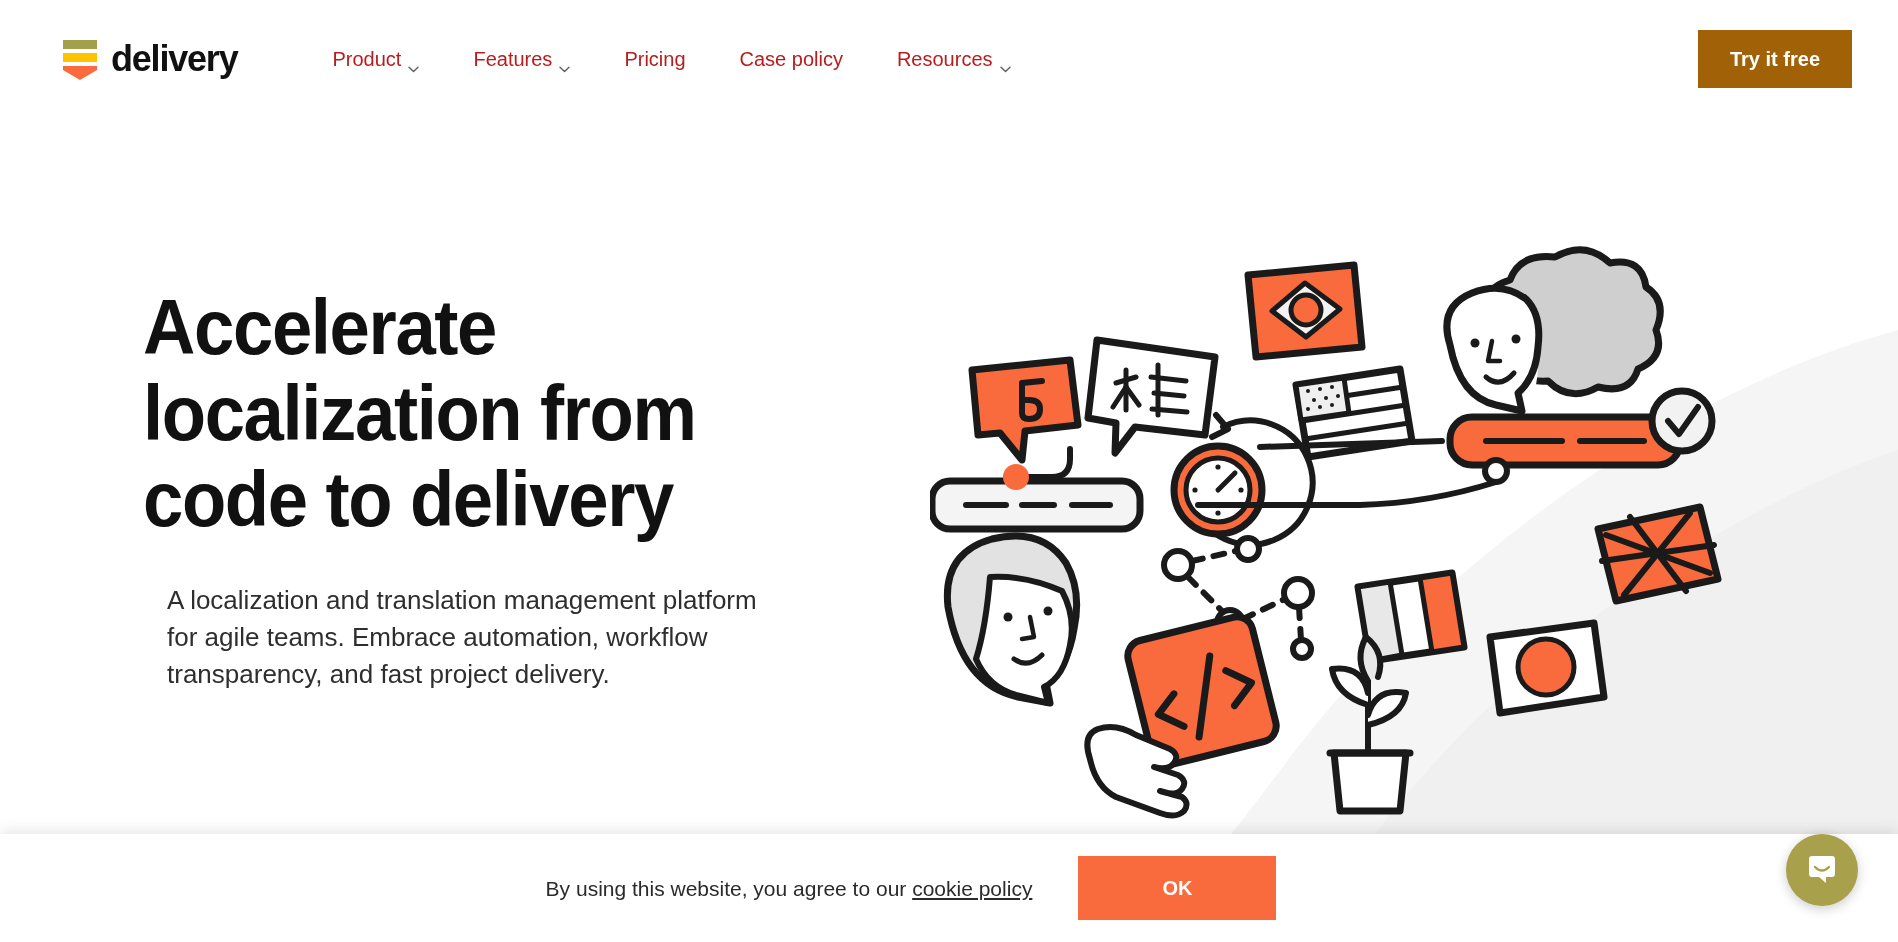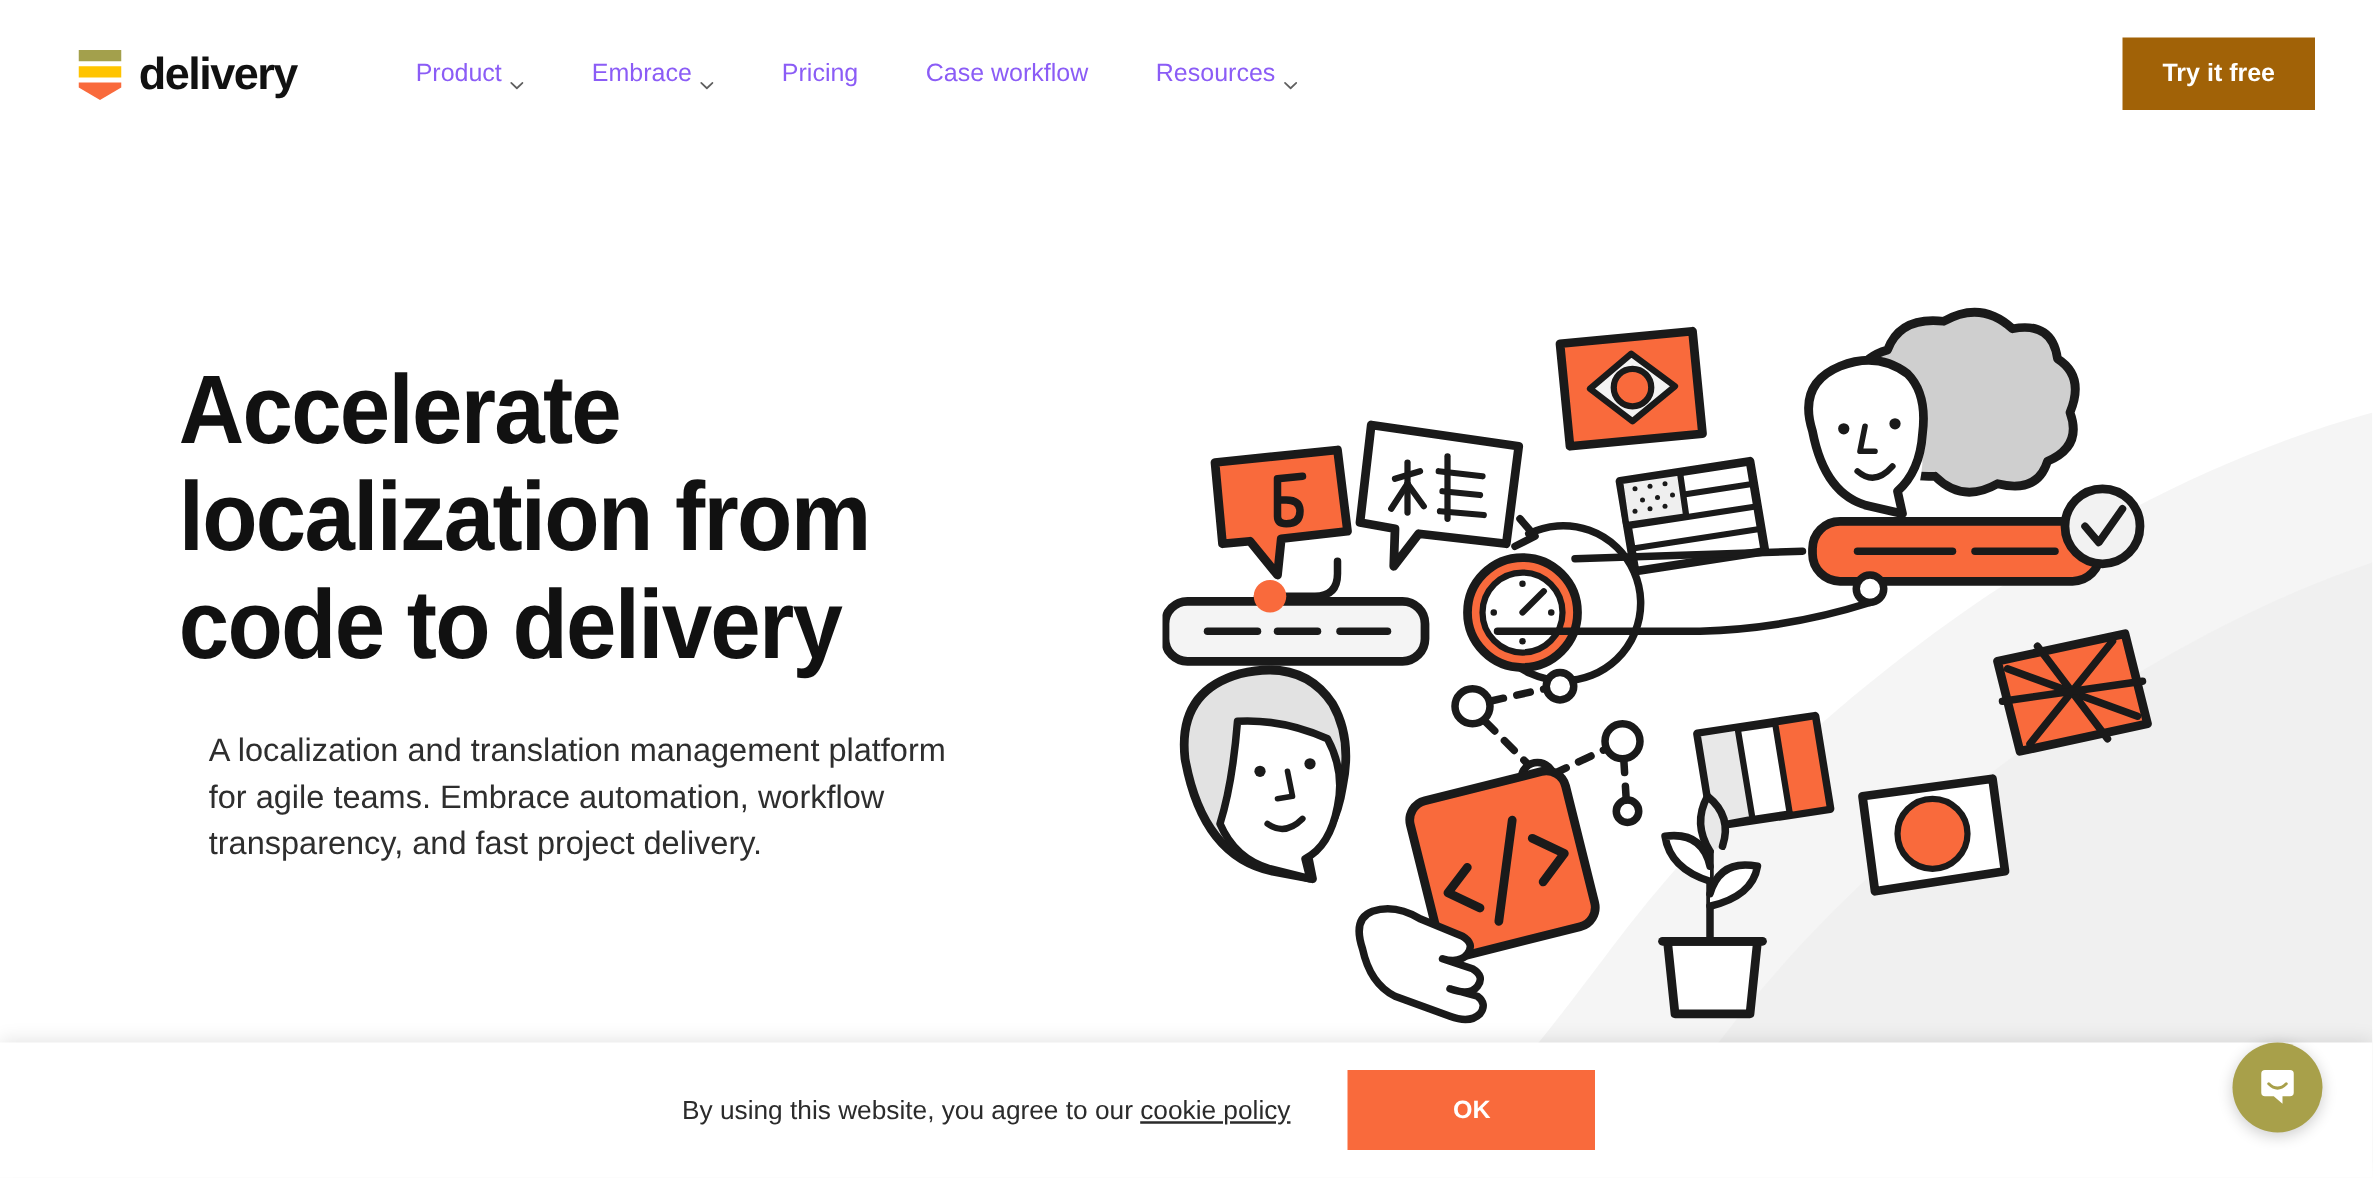--- a/index.html
+++ b/index.html
@@ -32,21 +32,21 @@
   .logo-mark { width:36px; height:42px; display:block; }
   .logo-word {
     font-family:"Liberation Sans", sans-serif;
     font-size:36px; font-weight:700; letter-spacing:-1.2px;
     color:#111111; line-height:1;
   }
 
   .nav { display:flex; align-items:center; gap:0px; }
   .nav-item {
     display:flex; align-items:center; gap:7px;
-    font-size:20px; color:#8b5cf6; font-weight:400;
+    font-size:20px; color:#b91c1c; font-weight:400;
     padding:10px 27px; cursor:pointer; white-space:nowrap;
     line-height:1;
   }
   .chev { width:11px; height:7px; display:block; flex:none; opacity:.75; }
 
   .header-actions { margin-left:auto; display:flex; align-items:center; gap:22px; }
   .btn {
     font-size:20px; font-weight:700; line-height:1;
     display:inline-flex; align-items:center; justify-content:center;
     cursor:pointer; white-space:nowrap;
@@ -139,34 +139,34 @@
       <div class="nav-item">
         <span>Product</span>
         <span class="chev">
           <svg viewBox="0 0 11 7" aria-hidden="true">
               <path d="M1 1.3 L5.5 5.6 L10 1.3" fill="none" stroke="#2b2b2b" stroke-width="1.4" stroke-linecap="round" stroke-linejoin="round"></path>
             </svg>
         </span>
       </div>
 
       <div class="nav-item">
-        <span>Embrace</span>
+        <span>Features</span>
         <span class="chev">
           <svg viewBox="0 0 11 7" aria-hidden="true">
               <path d="M1 1.3 L5.5 5.6 L10 1.3" fill="none" stroke="#2b2b2b" stroke-width="1.4" stroke-linecap="round" stroke-linejoin="round"></path>
             </svg>
         </span>
       </div>
 
       <div class="nav-item">
         <span>Pricing</span>
       </div>
 
       <div class="nav-item">
-        <span>Case workflow</span>
+        <span>Case policy</span>
       </div>
 
       <div class="nav-item">
         <span>Resources</span>
         <span class="chev">
           <svg viewBox="0 0 11 7" aria-hidden="true">
               <path d="M1 1.3 L5.5 5.6 L10 1.3" fill="none" stroke="#2b2b2b" stroke-width="1.4" stroke-linecap="round" stroke-linejoin="round"></path>
             </svg>
         </span>
       </div>

